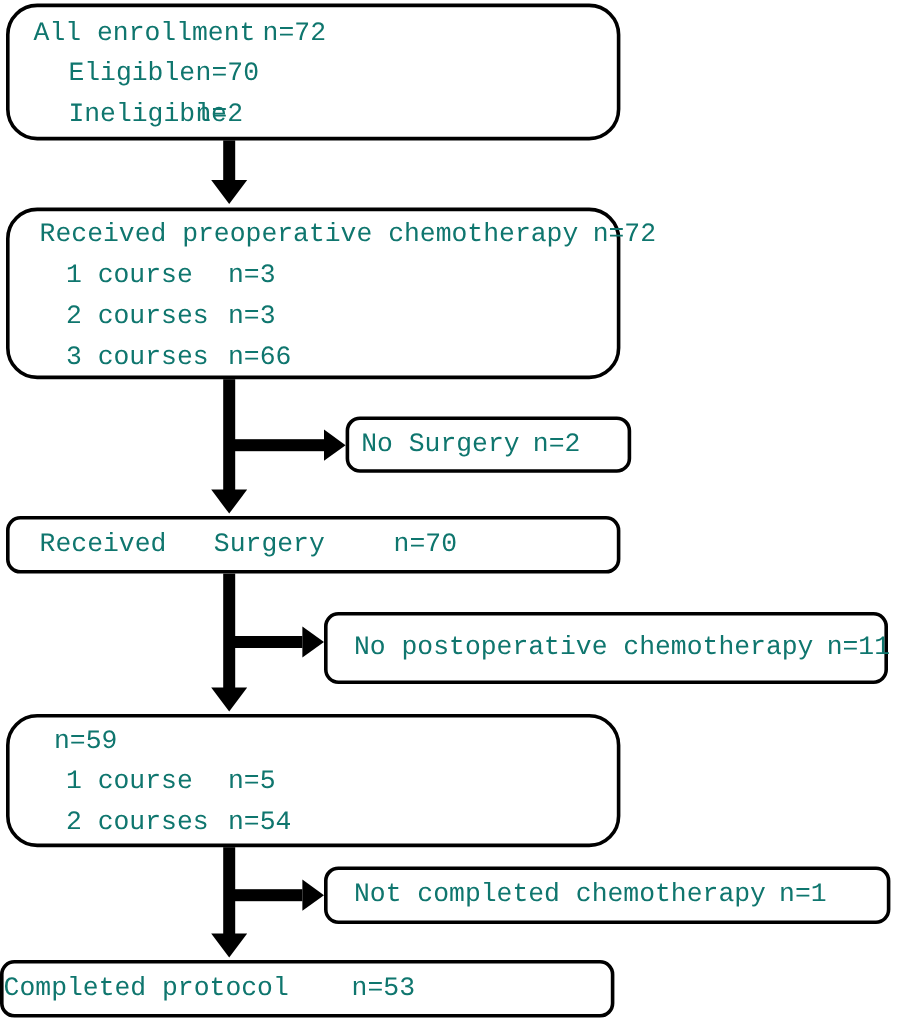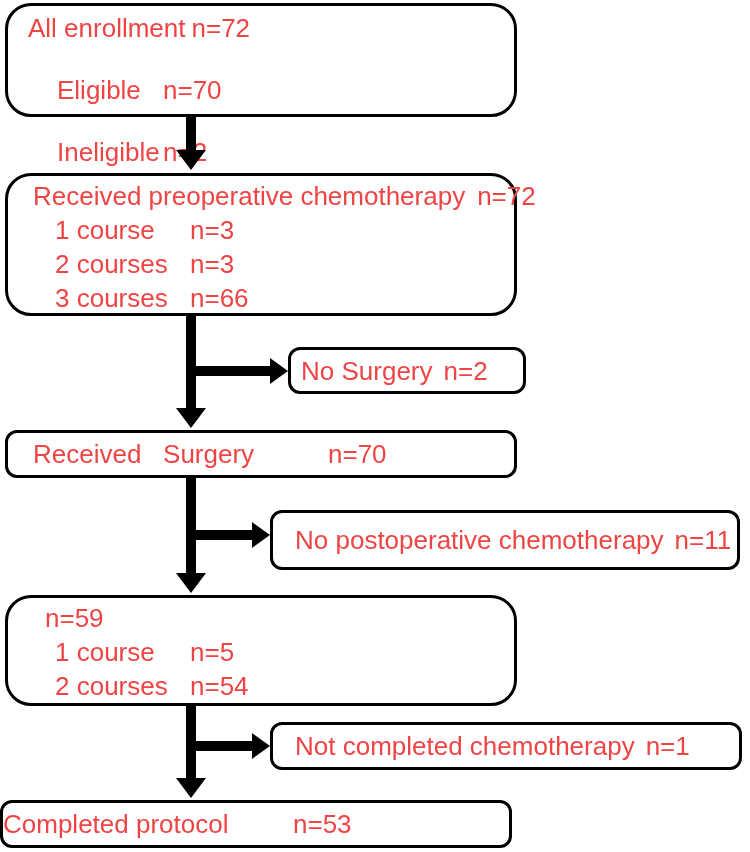--- a/index.html
+++ b/index.html
@@ -5,23 +5,23 @@
   html, body {
     margin: 0;
     padding: 0;
     background: #ffffff;
   }
   .canvas {
     position: relative;
     width: 750px;
     height: 852px;
     background: #ffffff;
-    font-family: Liberation Sans, sans-serif;
-    font-size: 26px;
-    color: #ef4444;
+    font-family: Liberation Mono, monospace;
+    font-size: 22px;
+    color: #0f766e;
     overflow: hidden;
   }
   .box {
     position: absolute;
     box-sizing: border-box;
     border: 3px solid #000000;
     background: #ffffff;
     border-radius: 26px;
   }
   .box.small {
@@ -33,21 +33,21 @@
     display: flex;
     align-items: baseline;
     line-height: 34px;
     white-space: pre;
   }
   .label, .value { white-space: pre; }
 
   
   #b1 { left: 5px; top: 3px; width: 512px; height: 114px; padding: 5px 8px 0 20px; }
   #b1 .line.sub { padding-left: 29px; }
-  #b1 .line.sub .label { width: 106px; margin-top: 28px; }
+  #b1 .line.sub .label { width: 106px; }
   #b1 .line.header .value { margin-left: 6px; }
 
   
   #b2 { left: 5px; top: 173px; width: 512px; height: 143px; padding: 3px 8px 0 25px; }
   #b2 .line.sub { padding-left: 22px; }
   #b2 .line.sub .label { width: 135px; }
   #b2 .line.header .value { margin-left: 12px; }
 
   
   #b3 { left: 288px; top: 347px; width: 238px; height: 47px; padding-left: 10px; }

